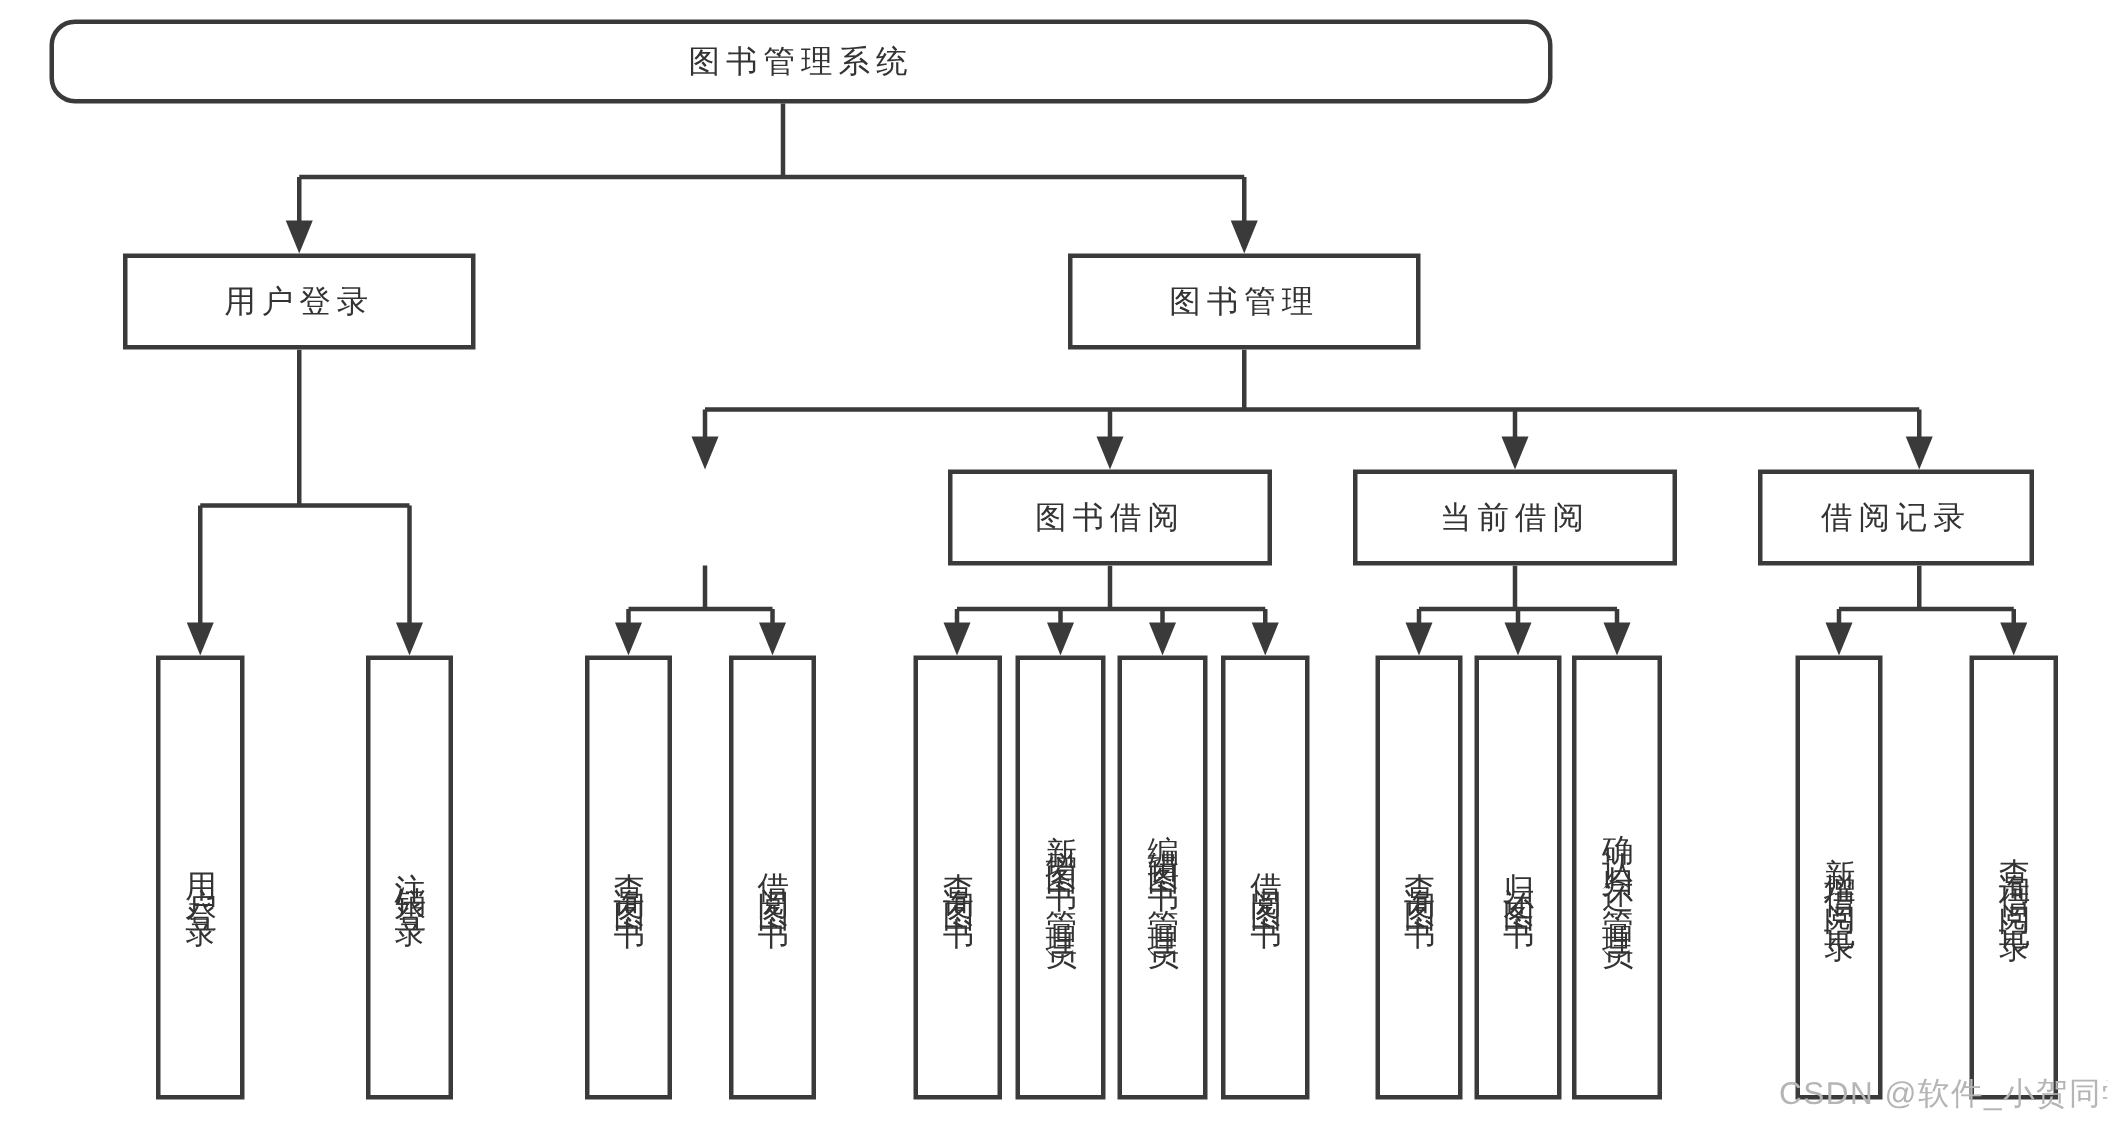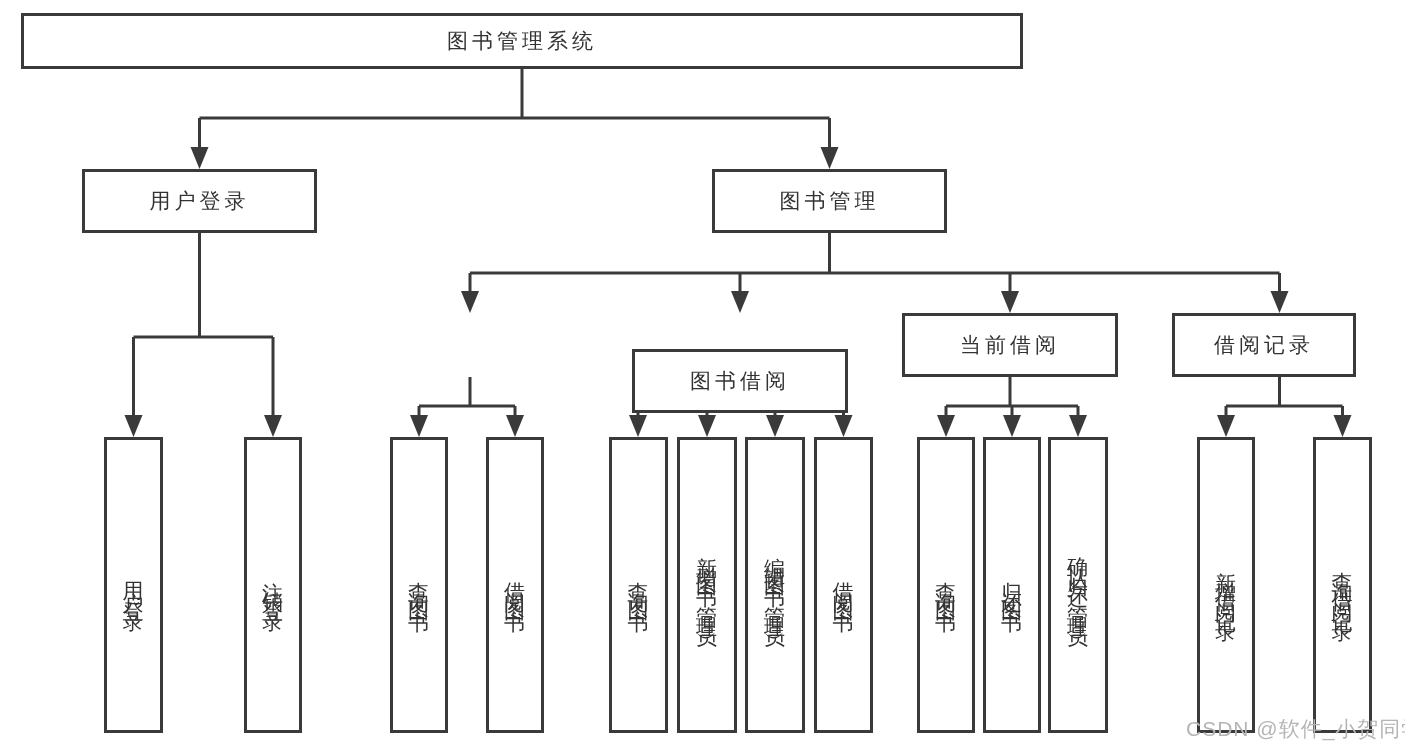--- a/index.html
+++ b/index.html
@@ -78,26 +78,26 @@
     <path d="M1010,377 V406 M946,406 H1078 M946,406 V420 M1012,406 V420 M1078,406 V420" stroke="#3a3a3a" stroke-width="3" fill="none"></path>
     <polygon points="937,415 955,415 946,437" fill="#3a3a3a"></polygon>
     <polygon points="1003,415 1021,415 1012,437" fill="#3a3a3a"></polygon>
     <polygon points="1069,415 1087,415 1078,437" fill="#3a3a3a"></polygon>
 
     <path d="M1279.5,377 V406 M1226,406 H1342.5 M1226,406 V420 M1342.5,406 V420" stroke="#3a3a3a" stroke-width="3" fill="none"></path>
     <polygon points="1217,415 1235,415 1226,437" fill="#3a3a3a"></polygon>
     <polygon points="1333.5,415 1351.5,415 1342.5,437" fill="#3a3a3a"></polygon>
   </svg>
 
-  <div class="box" style="left:21px; top:13px; width:1002px; height:56px;">图书管理系统</div>
+  <div class="box" style="left:33px; top:13px; width:1002px; height:56px;border-radius:17px;">图书管理系统</div>
 
   <div class="box" style="left:82px; top:169px; width:235px; height:64px;">用户登录</div>
   <div class="box" style="left:712px; top:169px; width:235px; height:64px;text-align:center;">图书管理</div>
 
-  <div class="box" style="left:632px; top:313px; width:216px; height:64px;margin-top:36px;">图书借阅</div>
+  <div class="box" style="left:632px; top:313px; width:216px; height:64px;">图书借阅</div>
   <div class="box" style="left:902px; top:313px; width:216px; height:64px;">当前借阅</div>
   <div class="box" style="left:1172px; top:313px; width:184px; height:64px;">借阅记录</div>
 
   <div class="box leaf" style="left:104px; top:437px; width:59px; height:296px;">用户登录</div>
   <div class="box leaf" style="left:244px; top:437px; width:58px; height:296px;">注销登录</div>
 
   <div class="box leaf" style="left:390px; top:437px; width:58px; height:296px;">查询图书</div>
   <div class="box leaf" style="left:486px; top:437px; width:58px; height:296px;">借阅图书</div>
 
   <div class="box leaf" style="left:609px; top:437px; width:59px; height:296px;">查询图书</div>

